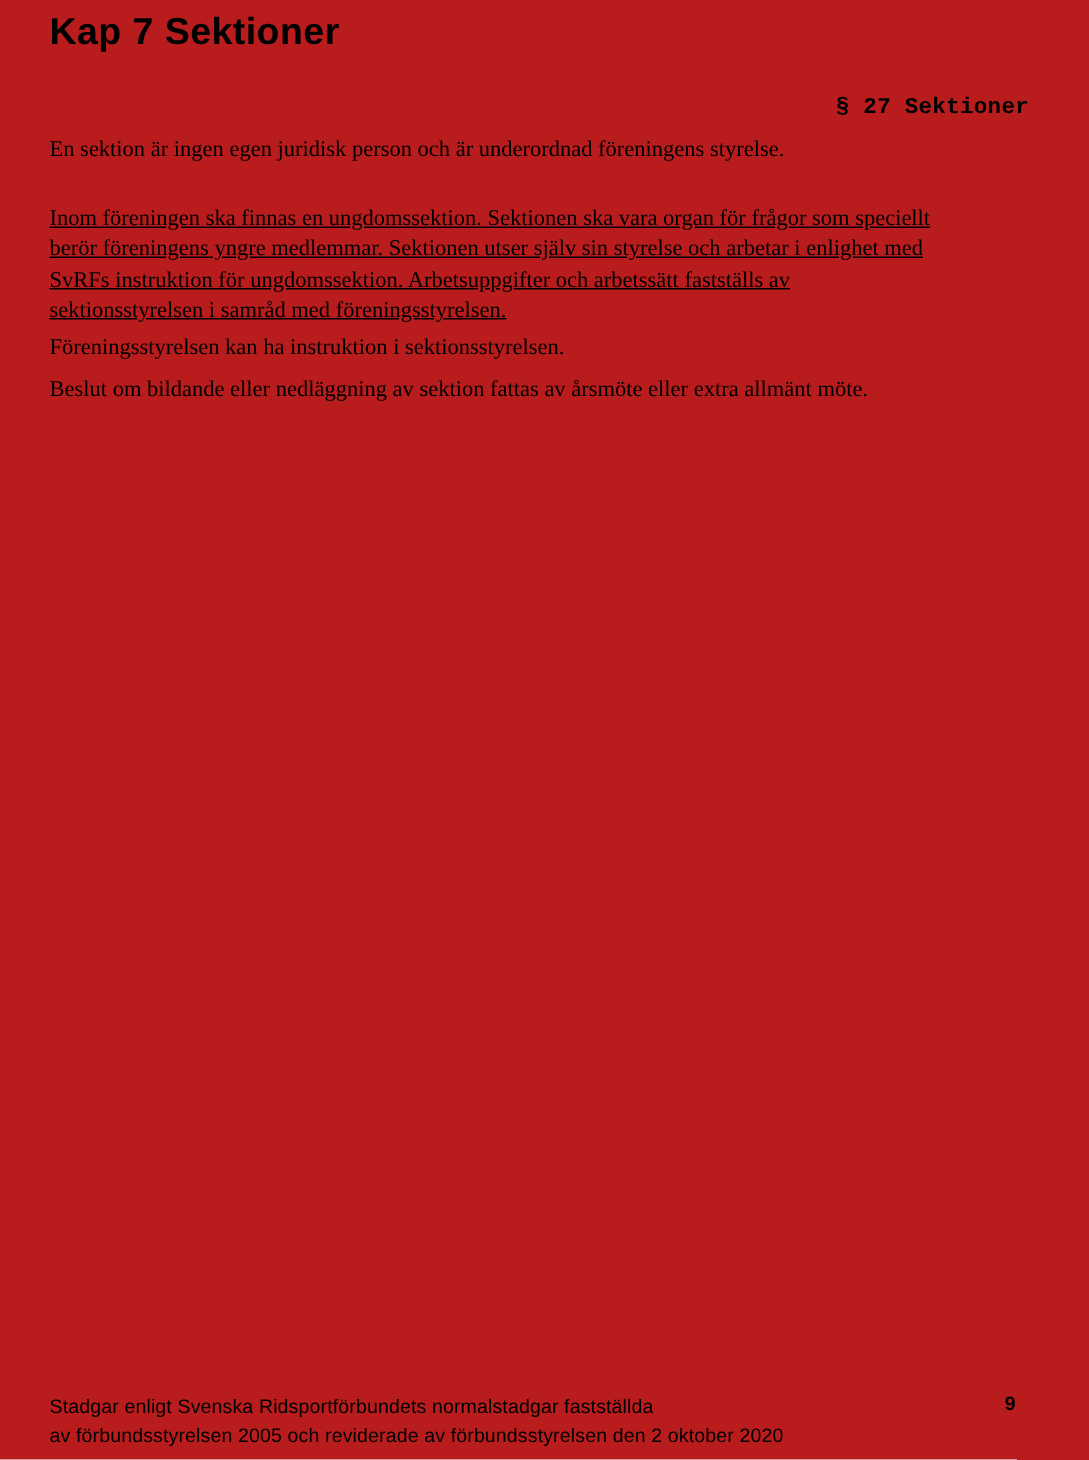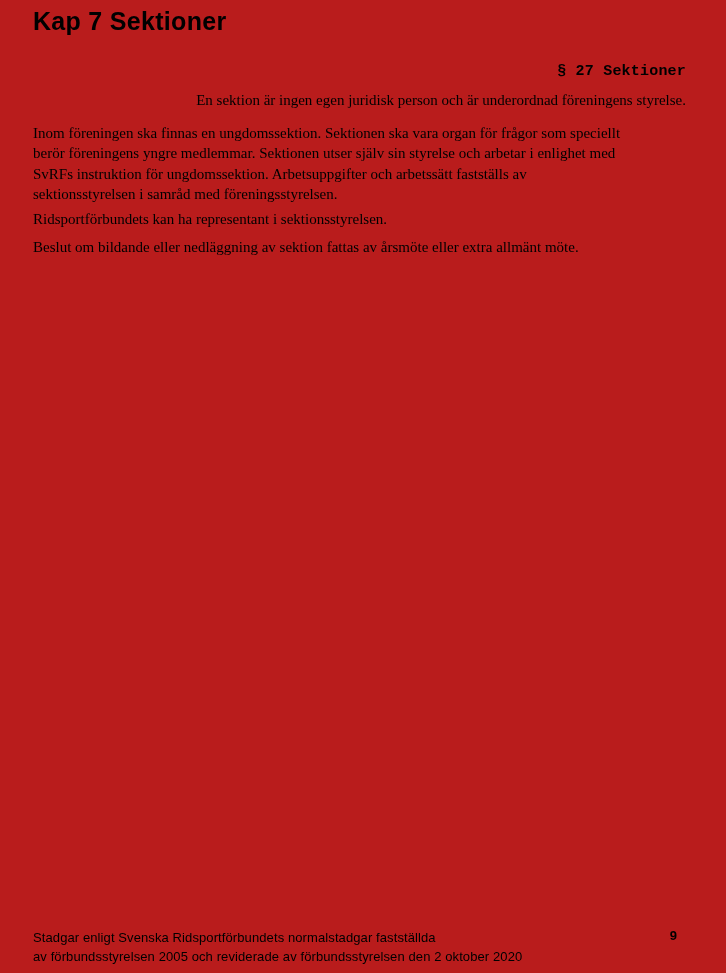--- a/index.html
+++ b/index.html
@@ -50,22 +50,22 @@
   .sub-heading.ungdom { margin-top: 32px; }
   .sub-heading.ovriga { margin-top: 12px; }
   .body-text {
     font-family: "Liberation Serif", serif;
     font-size: 15px;
     line-height: 20.5px;
     color: #000000;
     margin: 0;
     white-space: pre-line;
   }
-  .body-text.intro { margin-top: 8px; text-align: right; }
-  .body-text.para-1 { margin-top: 12px; }
+  .body-text.intro { margin-top: 8px; }
+  .body-text.para-1 { margin-top: 25px; text-decoration: underline; }
   .body-text.para-2 { margin-top: 4px; }
   .body-text.para-3 { margin-top: 8px; }
   .footer-text {
     position: absolute;
     left: 33px;
     bottom: 7px;
     font-family: "Liberation Sans", sans-serif;
     font-size: 13px;
     line-height: 19px;
     letter-spacing: 0.1px;
@@ -93,21 +93,21 @@
     <h2 class="section-heading">§ 27 Sektioner</h2>
 
     <p class="body-text intro">En sektion är ingen egen juridisk person och är underordnad föreningens styrelse.</p>
 
 
     <p class="body-text para-1">Inom föreningen ska finnas en ungdomssektion. Sektionen ska vara organ för frågor som speciellt
 berör föreningens yngre medlemmar. Sektionen utser själv sin styrelse och arbetar i enlighet med
 SvRFs instruktion för ungdomssektion. Arbetsuppgifter och arbetssätt fastställs av
 sektionsstyrelsen i samråd med föreningsstyrelsen.</p>
 
-    <p class="body-text para-2">Ridsportförbundets kan ha representant i sektionsstyrelsen.</p>
+    <p class="body-text para-2">Föreningsstyrelsen kan ha instruktion i sektionsstyrelsen.</p>
 
 
     <p class="body-text para-3">Beslut om bildande eller nedläggning av sektion fattas av årsmöte eller extra allmänt möte.</p>
   </div>
 
   <div class="footer-text">Stadgar enligt Svenska Ridsportförbundets normalstadgar fastställda
 av förbundsstyrelsen 2005 och reviderade av förbundsstyrelsen den 2 oktober 2020</div>
 
   <div class="page-number">9</div>
 </div>

